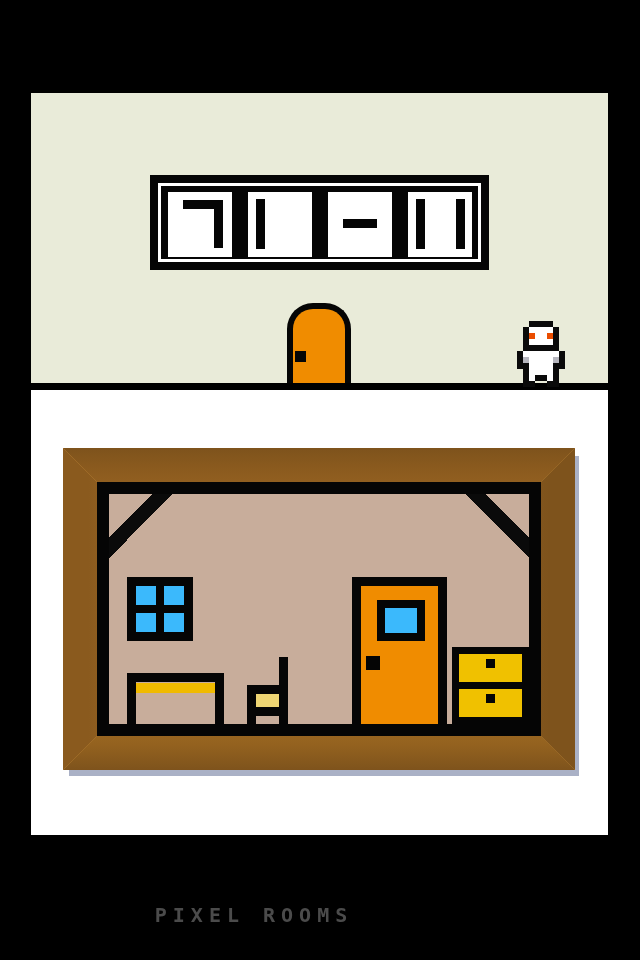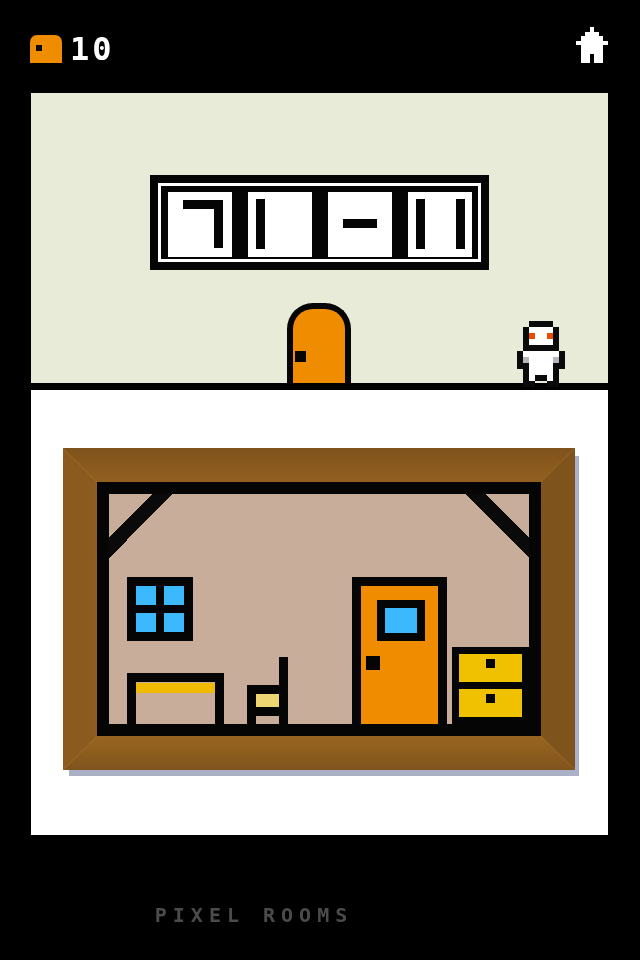--- a/index.html
+++ b/index.html
@@ -75,39 +75,20 @@
   
   .footer{position:absolute;left:0;top:835px;width:508px;height:125px;background:#000;}
   .app-title{position:absolute;left:0;right:0;top:68px;text-align:center;
              font-size:20px;font-weight:bold;letter-spacing:6px;color:var(--title_gray,#4b4b4b);}
 </style>
 </head>
 <body>
 
 <div class="screen">
 
-  <header class="topbar">
-    <div class="door-badge">
-      <div class="door-badge-knob"></div>
-    </div>
-    <div class="counter">10</div>
-    <button class="home-btn" aria-label="Home">
-      <svg width="40" height="36" viewBox="0 0 9 8" shape-rendering="crispEdges">
-        <g fill="#ffffff">
-          <rect x="4" y="0" width="1" height="1"></rect>
-          <rect x="3" y="1" width="3" height="1"></rect>
-          <rect x="2" y="2" width="5" height="1"></rect>
-          <rect x="1" y="3" width="7" height="1"></rect>
-          <rect x="2" y="4" width="5" height="2"></rect>
-          <rect x="2" y="6" width="2" height="2"></rect>
-          <rect x="5" y="6" width="2" height="2"></rect>
-        </g>
-      </svg>
-    </button>
-  </header>
 
   <section class="upper">
     <div class="sign">
       <div class="sign-inner"></div>
       <div class="sp sp1">
         <i class="sym s1a"></i>
         <i class="sym s1b"></i>
       </div>
       <div class="sp sp2">
         <i class="sym s2"></i>

